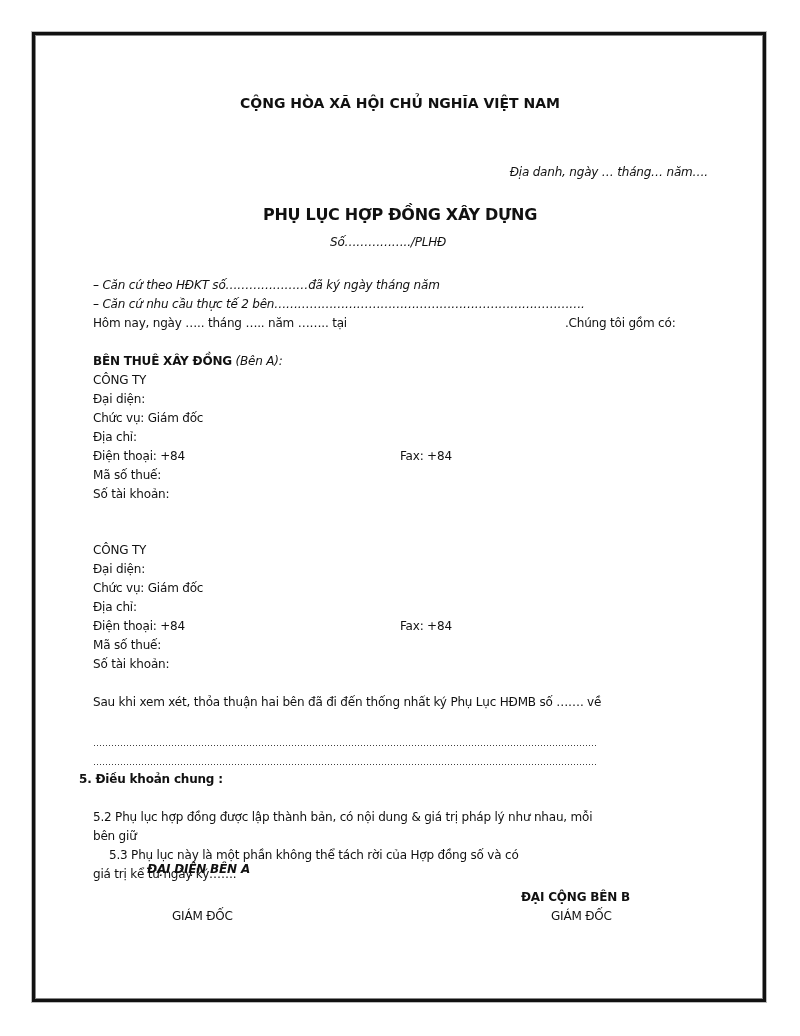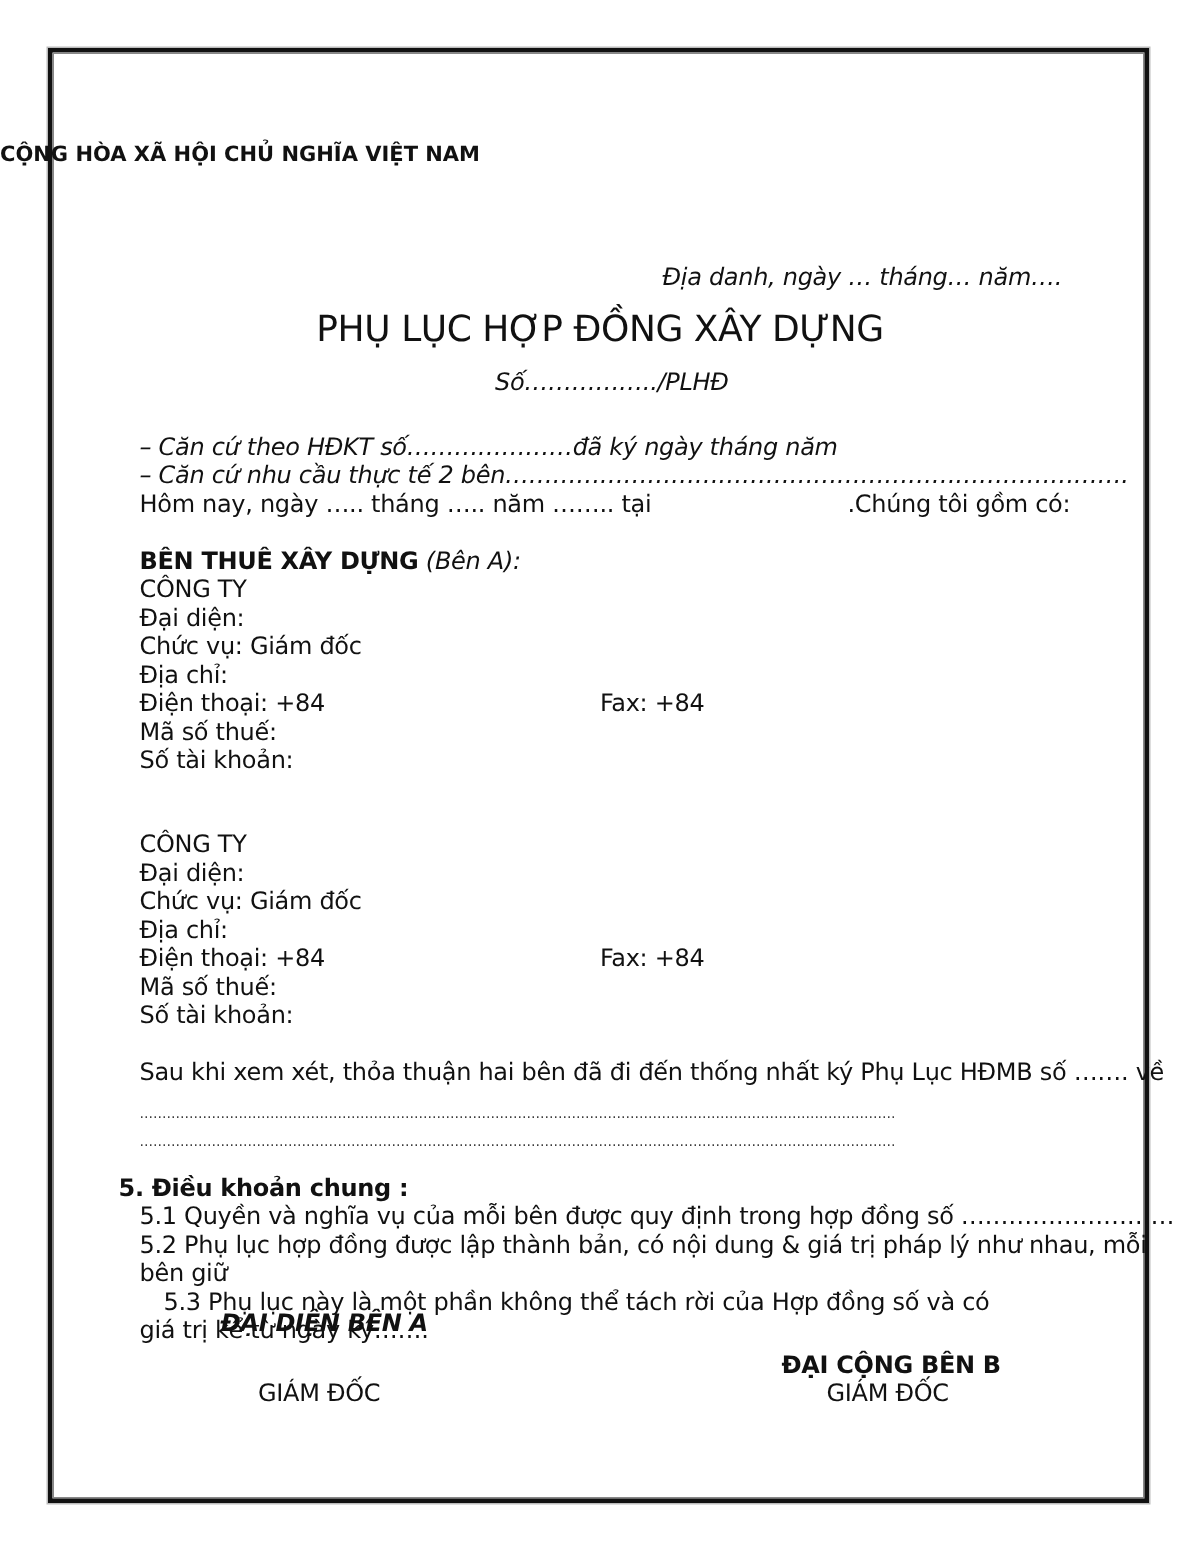--- a/index.html
+++ b/index.html
@@ -5,44 +5,44 @@
     html, body { margin: 0; padding: 0; background: #ffffff; }
     body { width: 800px; height: 1036px; position: relative; overflow: hidden;
            font-family: "DejaVu Sans", sans-serif; color: #111; }
     .frame { position: absolute; left: 32px; top: 32px; width: 728px; height: 964px;
              border: 3px solid #111; box-shadow: 0 0 0 1px #bbb, inset 0 0 0 1px #888; }
     .doc { position: absolute; left: 0; top: 0; width: 800px; height: 1036px; }
     .abs { position: absolute; white-space: nowrap; }
     .c { font-size: 14px; }
     .b { font-weight: bold; }
     .i { font-style: italic; }
-    .body { font-size: 16px; line-height: 19px; letter-spacing: -0.2px; margin-top: 12px; }
-    .title { font-size: 24px; font-weight: normal; letter-spacing: -0.3px; }
+    .body { font-size: 12px; line-height: 19px; letter-spacing: -0.2px; }
+    .title { font-size: 16px; font-weight: bold; letter-spacing: -0.3px; }
     .dots { font-size: 9px; letter-spacing: 0px; color: #333; }
   </style>
 </head>
 <body>
 
 <div class="frame"></div>
 
 <div class="doc">
 
-  <div class="abs c b" style="left:0;width:800px;text-align:left;top:95px;">CỘNG HÒA XÃ HỘI CHỦ NGHĨA VIỆT NAM</div>
+  <div class="abs c b" style="left:0;width:800px;text-align:center;top:95px;">CỘNG HÒA XÃ HỘI CHỦ NGHĨA VIỆT NAM</div>
   <div class="abs body i" style="right:92px;top:163px;">Địa danh, ngày … tháng… năm….</div>
 
   <div class="abs title" style="left:0;width:800px;text-align:center;top:205px;">PHỤ LỤC HỢP ĐỒNG XÂY DỰNG</div>
   <div class="abs body i" style="left:330px;top:233px;">Số……………../PLHĐ</div>
 
   <div class="abs body i" style="left:93px;top:276px;">– Căn cứ theo HĐKT số…………………đã ký ngày     tháng     năm</div>
   <div class="abs body i" style="left:93px;top:295px;">– Căn cứ nhu cầu thực tế 2 bên…………………………………………………………………….</div>
   <div class="abs body" style="left:93px;top:314px;">Hôm nay, ngày ….. tháng ….. năm …….. tại</div>
   <div class="abs body" style="left:565px;top:314px;">.Chúng tôi gồm có:</div>
 
   <div class="abs body" style="left:93px;top:352px;">
-    <span class="b">BÊN THUÊ XÂY DỰNG</span>
+    <span class="b">BÊN THUÊ XÂY ĐỒNG</span>
     <span class="i">(Bên A):</span>
   </div>
   <div class="abs body" style="left:93px;top:371px;">CÔNG TY</div>
   <div class="abs body" style="left:93px;top:390px;">Đại diện:</div>
   <div class="abs body" style="left:93px;top:409px;">Chức vụ: Giám đốc</div>
   <div class="abs body" style="left:93px;top:428px;">Địa chỉ:</div>
   <div class="abs body" style="left:93px;top:447px;">Điện thoại: +84</div>
   <div class="abs body" style="left:400px;top:447px;">Fax: +84</div>
   <div class="abs body" style="left:93px;top:466px;">Mã số thuế:</div>
   <div class="abs body" style="left:93px;top:485px;">Số tài khoản:</div>
@@ -54,21 +54,20 @@
   <div class="abs body" style="left:93px;top:617px;">Điện thoại: +84</div>
   <div class="abs body" style="left:400px;top:617px;">Fax: +84</div>
   <div class="abs body" style="left:93px;top:636px;">Mã số thuế:</div>
   <div class="abs body" style="left:93px;top:655px;">Số tài khoản:</div>
 
   <div class="abs body" style="left:93px;top:693px;">Sau khi xem xét, thỏa thuận hai bên đã đi đến thống nhất ký Phụ Lục HĐMB số ……. về</div>
   <div class="abs dots" style="left:93px;top:738px;">……………………………………………………………………………………………………………………………………………………</div>
   <div class="abs dots" style="left:93px;top:757px;">……………………………………………………………………………………………………………………………………………………</div>
 
   <div class="abs body b" style="left:79px;top:770px;">5. Điều khoản chung :</div>
-  <div class="abs body" style="left:93px;top:789px;">5.1 Quyền và nghĩa vụ của mỗi bên được quy định trong hợp đồng số ………………………</div>
   <div class="abs body" style="left:93px;top:808px;">5.2 Phụ lục hợp đồng được lập thành   bản, có nội dung &amp; giá trị pháp lý như nhau, mỗi</div>
   <div class="abs body" style="left:93px;top:827px;">bên giữ</div>
   <div class="abs body" style="left:109px;top:846px;">5.3 Phụ lục này là một phần không thể tách rời của Hợp đồng              số          và có</div>
   <div class="abs body" style="left:93px;top:865px;">giá trị kể từ ngày ký…….</div>
 
   <div class="abs body b" style="left:147px;top:860px;font-style:italic;">ĐẠI DIỆN BÊN A</div>
   <div class="abs body" style="left:172px;top:907px;">GIÁM ĐỐC</div>
   <div class="abs body b" style="left:521px;top:888px;">ĐẠI  CỘNG BÊN B</div>
   <div class="abs body" style="left:551px;top:907px;">GIÁM ĐỐC</div>
 </div>

